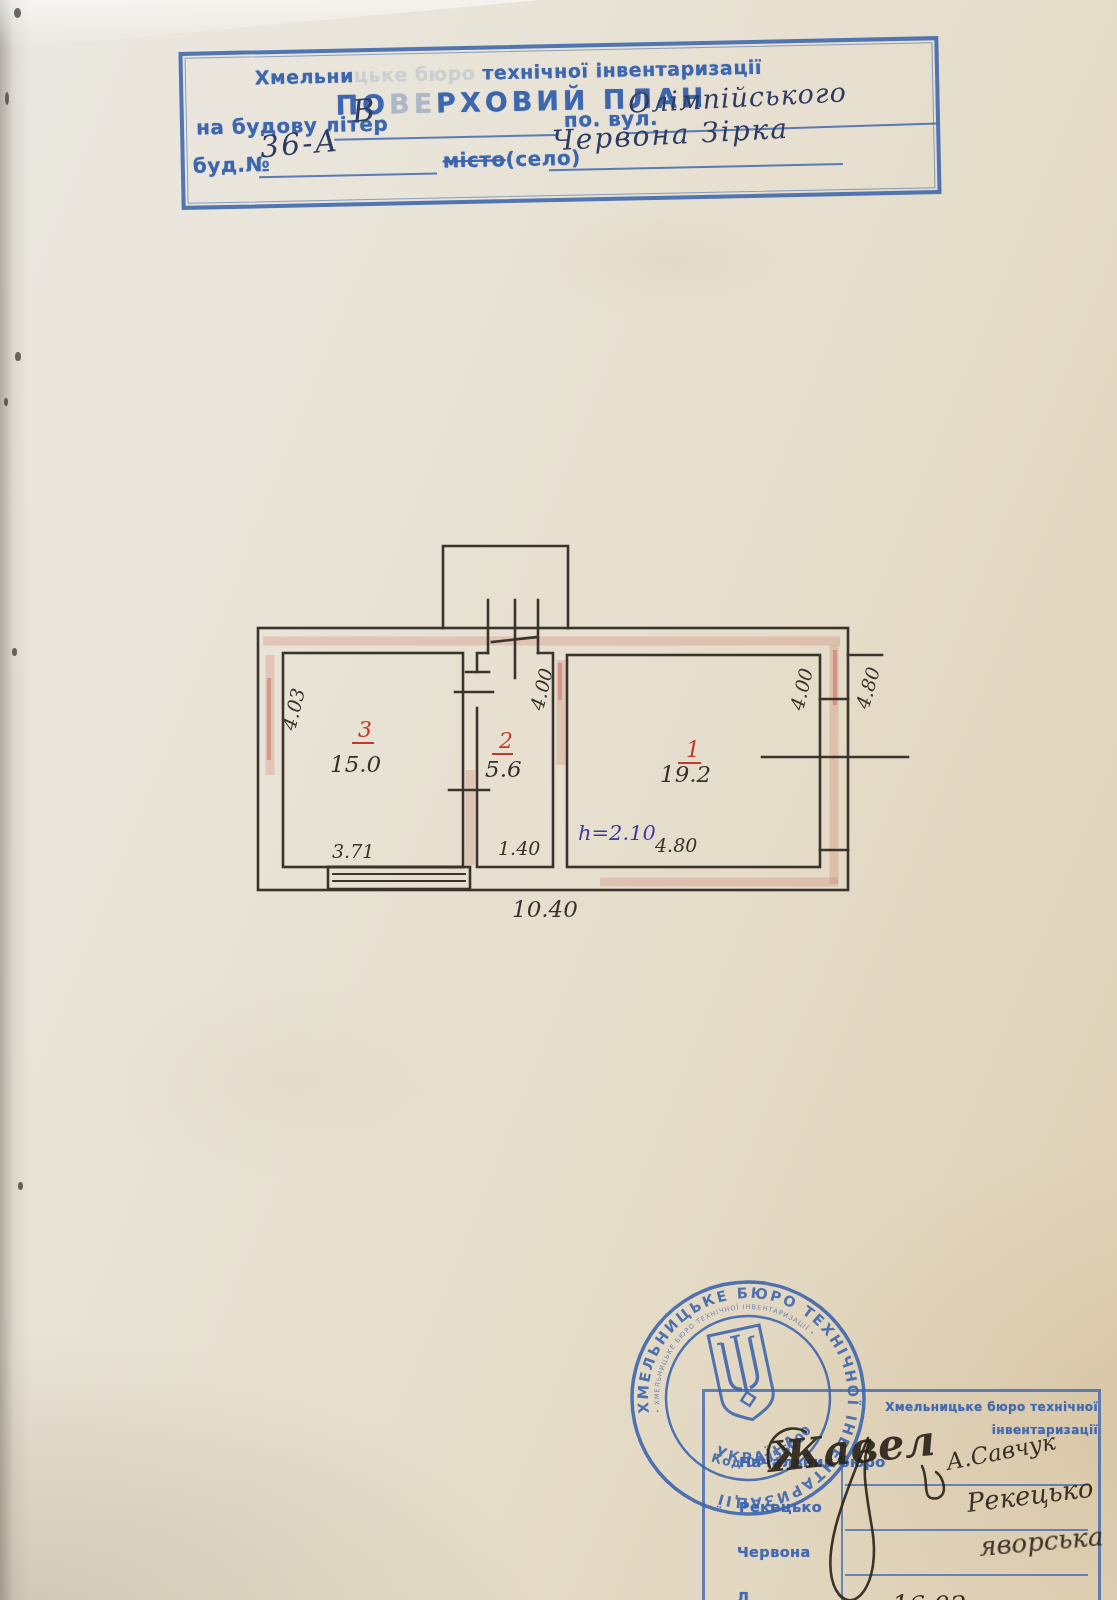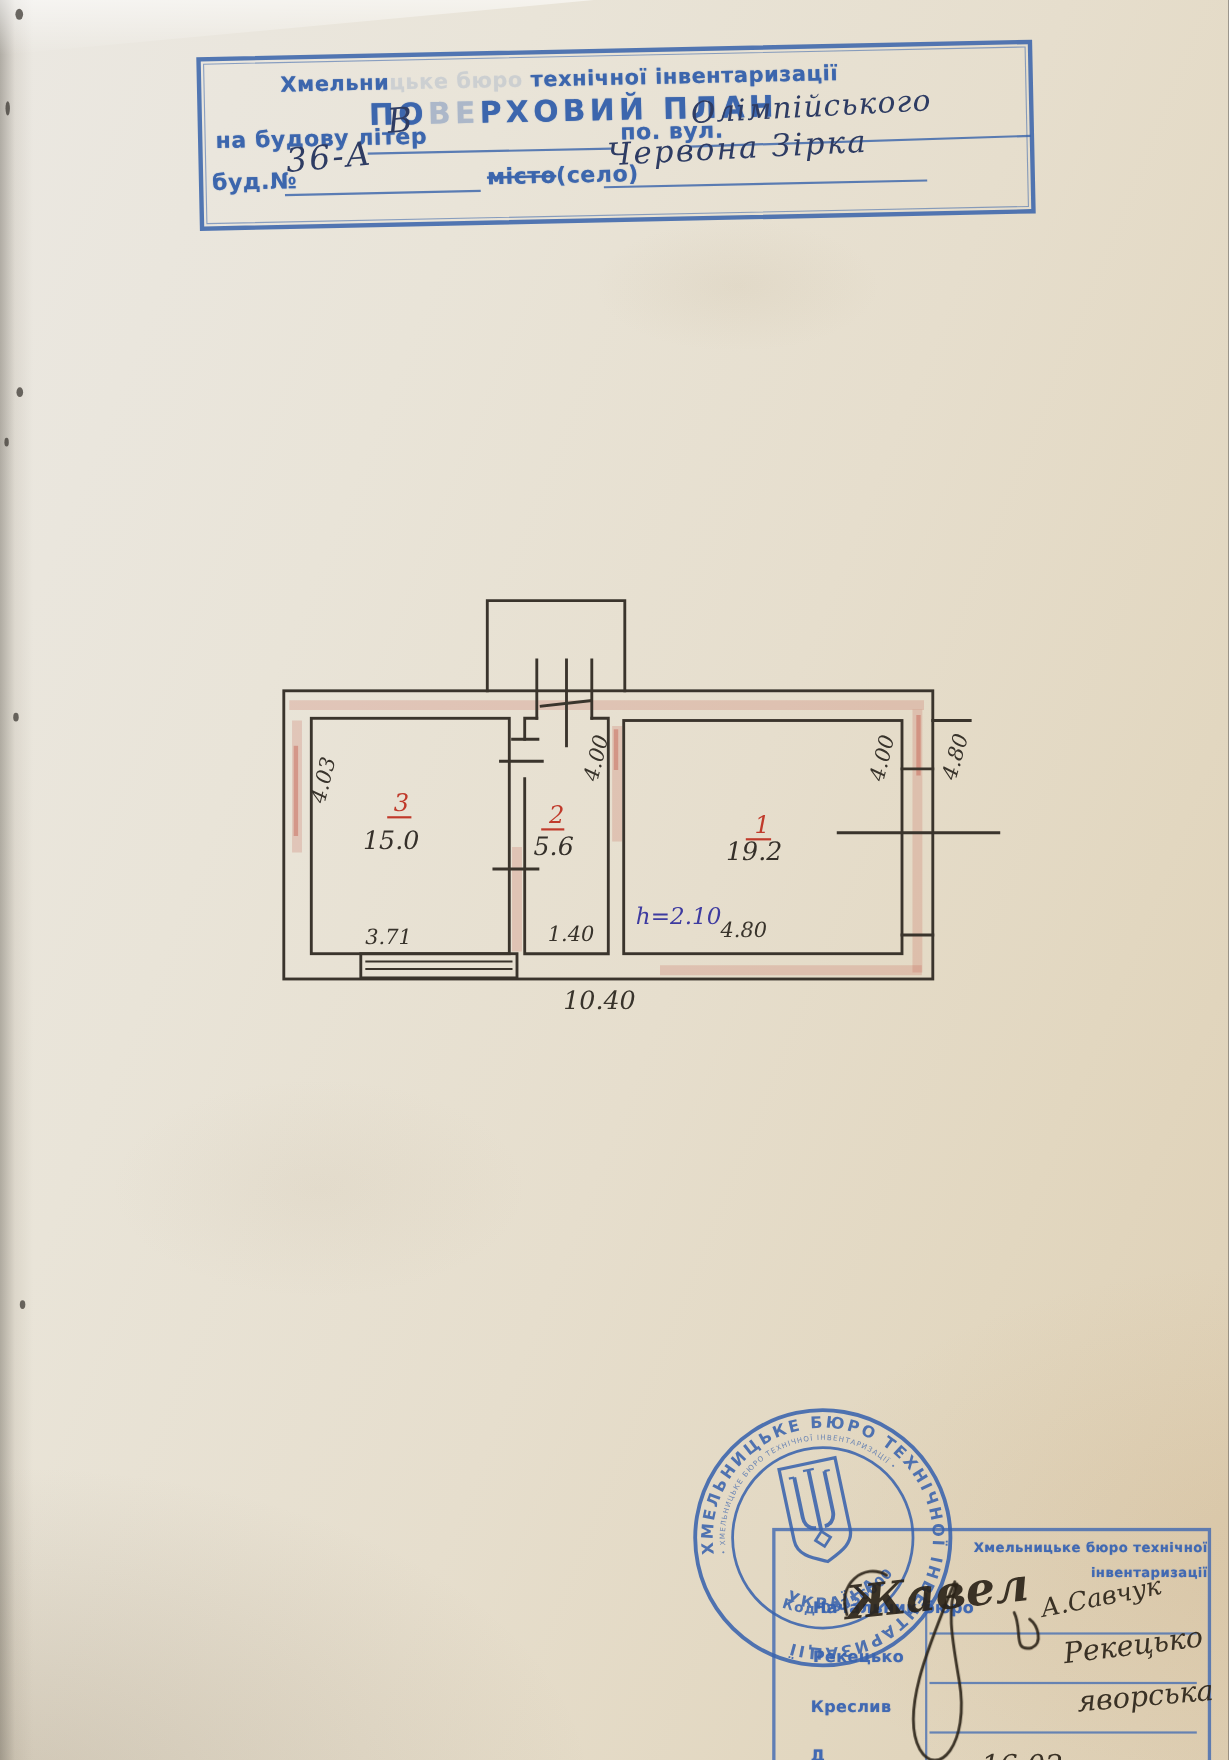--- a/index.html
+++ b/index.html
@@ -141,21 +141,21 @@
       <text x="512" y="917" font-size="23">10.40</text>
       <text x="578" y="840" fill="#3e3ba0" font-size="21">h=2.10</text>
     </g>
   </svg>
 
   <div class="stamp-sig">
     <div class="hdr" style="top:8px">Хмельницьке бюро технічної</div>
     <div class="hdr" style="top:31px">інвентаризації</div>
     <div class="lbl" style="left:34px;top:62px">Начальник бюро</div>
     <div class="lbl" style="left:34px;top:107px">Рекецько</div>
-    <div class="lbl" style="left:32px;top:152px">Креслив</div>
+    <div class="lbl" style="left:32px;top:152px">Червона</div>
     <div class="lbl" style="left:32px;top:197px">Д</div>
     <div class="vline" style="left:136px;top:56px;height:174px"></div>
     <div class="hline" style="left:140px;top:92px;width:243px"></div>
     <div class="hline" style="left:140px;top:137px;width:243px"></div>
     <div class="hline" style="left:140px;top:182px;width:243px"></div>
 
   </div>
 
   <svg style="position:absolute;left:623px;top:1273px" width="250" height="250" viewBox="0 0 250 250">
     <g transform="rotate(-12 125 125)" fill="none" stroke="#3a63ae" opacity=".88">

